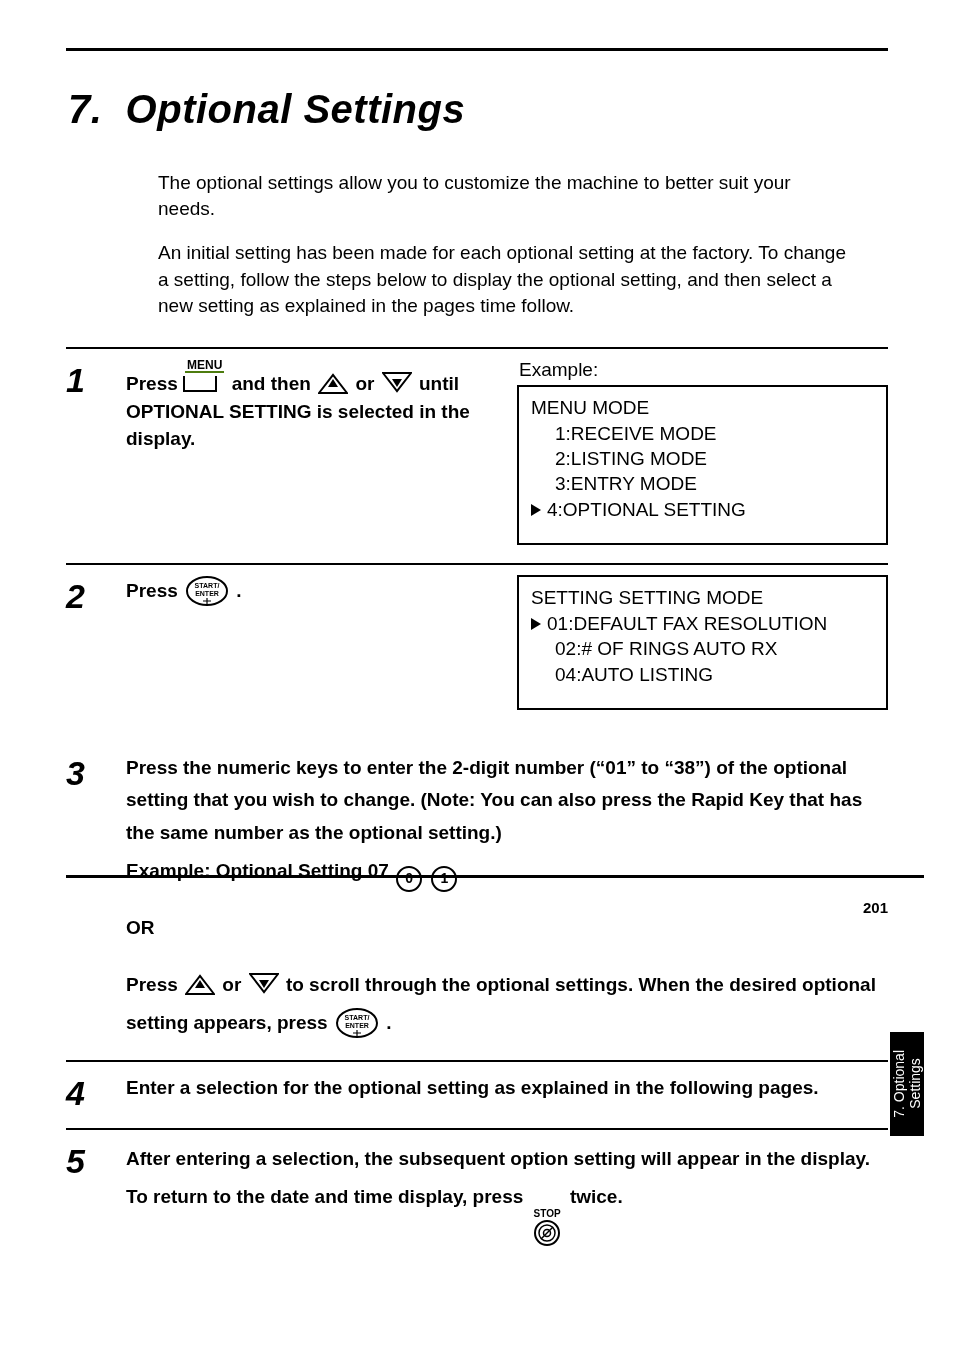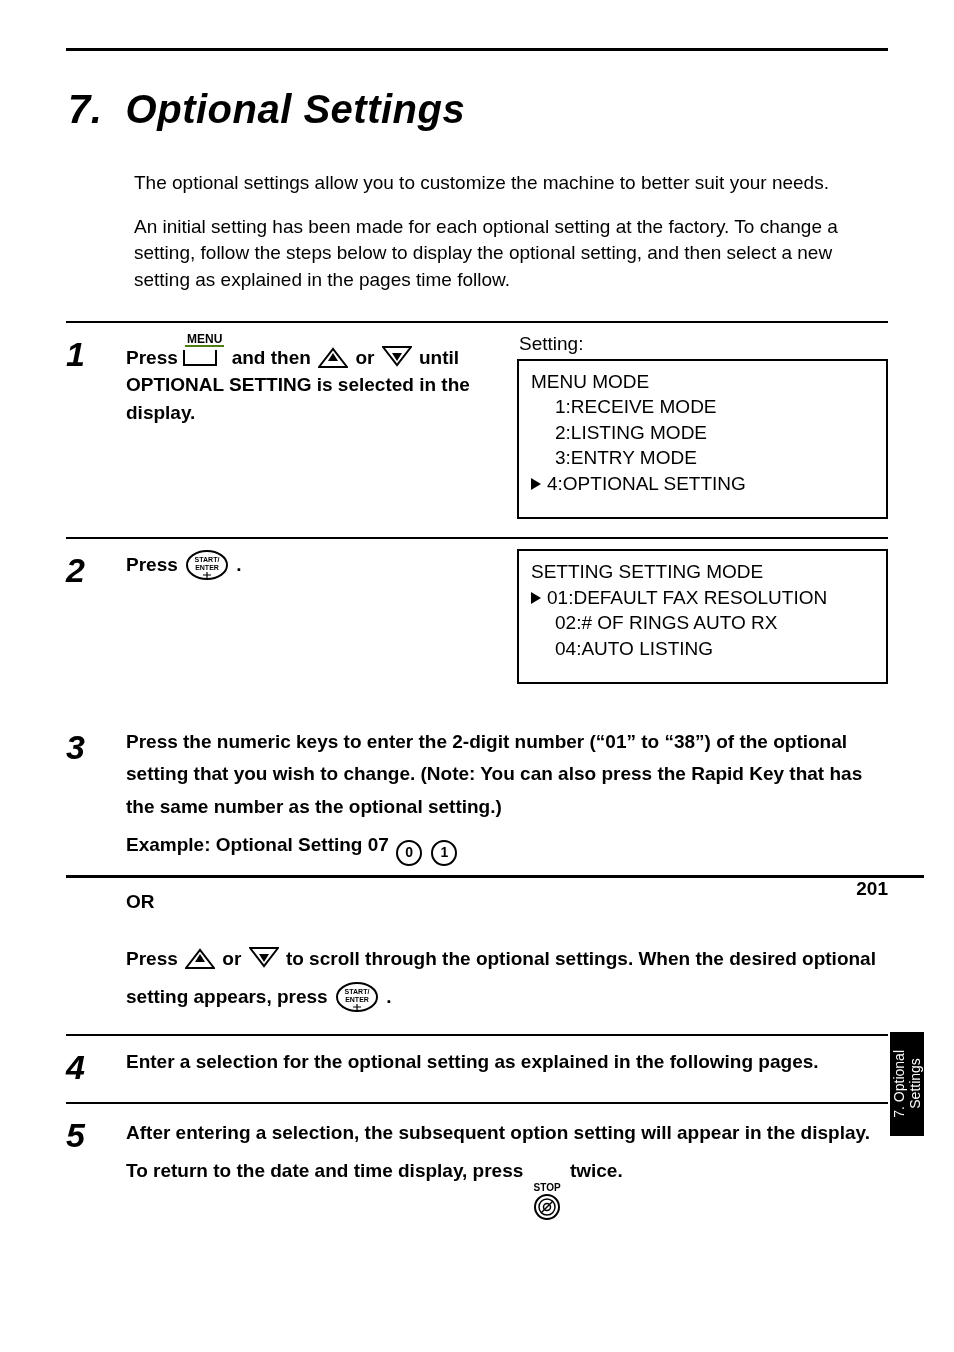--- a/index.html
+++ b/index.html
@@ -1,21 +1,21 @@
 <!DOCTYPE html>
 <html><head>
 <meta charset="utf-8">
 <style>
   *{box-sizing:border-box;margin:0;padding:0}
   html,body{width:954px;height:1352px;background:#fff;font-family:Arial,Helvetica,sans-serif;color:#000}
   .page{width:954px;height:952px;position:relative;padding:48px 66px 44px 66px}
   .hr-top{border:0;border-top:3px solid #000;margin-bottom:36px}
   .chapter-title{font-size:40px;font-weight:bold;font-style:italic;margin:6px 0 38px 2px;letter-spacing:.5px}
   .chapter-num{font-style:italic;font-weight:bold}
-  .intro{margin-left:68px;margin-right:40px;font-size:19px;line-height:1.38;margin-bottom:18px}
+  .intro{margin-left:92px;margin-right:40px;font-size:19px;line-height:1.38;margin-bottom:18px}
   .steps{margin-top:28px}
   .step-row{display:flex;align-items:flex-start;border-top:2px solid #000;padding:10px 0 18px 0}
   .step-num{width:60px;font-size:34px;font-weight:bold;font-style:italic;line-height:1;padding-top:4px;text-align:left}
   .step-body{flex:1;display:flex;gap:20px}
   .step-left{flex:1 1 50%;font-size:19px;font-weight:700;line-height:1.45}
   .step-right{flex:1 1 50%}
   .display-label{font-size:19px;margin:0 0 4px 2px}
   .display-box{border:2px solid #000;padding:8px 12px 21px 12px;font-size:19px;line-height:1.34;font-family:Arial,Helvetica,sans-serif}
   .display-box .indent{padding-left:24px}
   .menu-key{display:inline-block;border-bottom:2px solid #4d7c0f;font-size:12px;font-weight:700;padding:0 2px;vertical-align:6px;margin:0 2px}
@@ -27,21 +27,21 @@
   .se-btn svg{width:44px;height:32px}
   .num-key{display:inline-flex;align-items:center;justify-content:center;width:26px;height:26px;border:2px solid #000;border-radius:50%;font-size:14px;font-weight:700;vertical-align:-6px;margin:0 2px}
   .stop-wrap{display:inline-flex;flex-direction:column;align-items:flex-end;vertical-align:-14px;margin:0 4px}
   .stop-lbl{font-size:10px;font-weight:700;line-height:1}
   .stop-btn{width:28px;height:28px}
   .arrow-bullet{display:inline-block;width:0;height:0;border-top:6px solid transparent;border-bottom:6px solid transparent;border-left:10px solid #000;margin-right:6px;vertical-align:0}
   .step3-block{font-size:19px;font-weight:700;line-height:1.7}
   .or{margin:20px 0 22px 0}
   .side-tab{position:absolute;right:30px;top:1032px;width:34px;height:104px;background:#000;color:#fff;display:flex;align-items:center;justify-content:center}
   .side-tab span{writing-mode:vertical-rl;transform:rotate(180deg);font-size:14px;line-height:1.15;text-align:center}
-  .page-num{position:absolute;right:66px;bottom:52px;font-size:19px;font-weight:700}
+  .page-num{position:absolute;right:66px;bottom:36px;font-size:15px;font-weight:700}
   .hr-bot{position:absolute;left:66px;right:30px;bottom:74px;border:0;border-top:3px solid #000}
 </style>
 </head>
 <body>
 
 <div class="page">
   <hr class="hr-top">
 
   <h1 class="chapter-title">
     <span class="chapter-num">7.</span>
@@ -72,21 +72,21 @@
           <span> or </span>
           <span class="tri-btn">
             <svg viewBox="0 0 30 22">
                 <path d="M1 1 L15 19 L29 1 Z" fill="none" stroke="#000" stroke-width="2"></path>
                 <path d="M15 15 L10 7 L20 7 Z" fill="#000"></path>
               </svg>
           </span>
           <span> until OPTIONAL SETTING is selected in the display.</span>
         </div>
         <div class="step-right">
-          <div class="display-label">Setting:</div>
+          <div class="display-label">Example:</div>
           <div class="display-box">
             <div>MENU MODE</div>
             <div class="indent">1:RECEIVE MODE</div>
             <div class="indent">2:LISTING MODE</div>
             <div class="indent">3:ENTRY MODE</div>
             <div><span class="arrow-bullet"></span><span>4:OPTIONAL SETTING</span></div>
           </div>
         </div>
       </div>
     </div>

